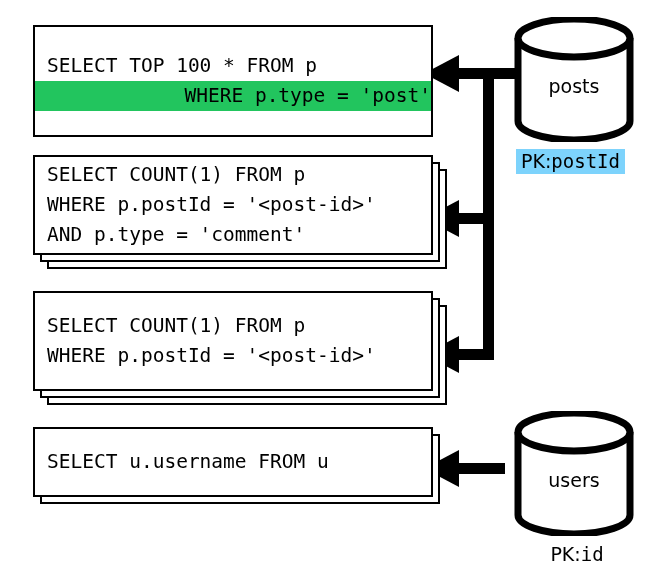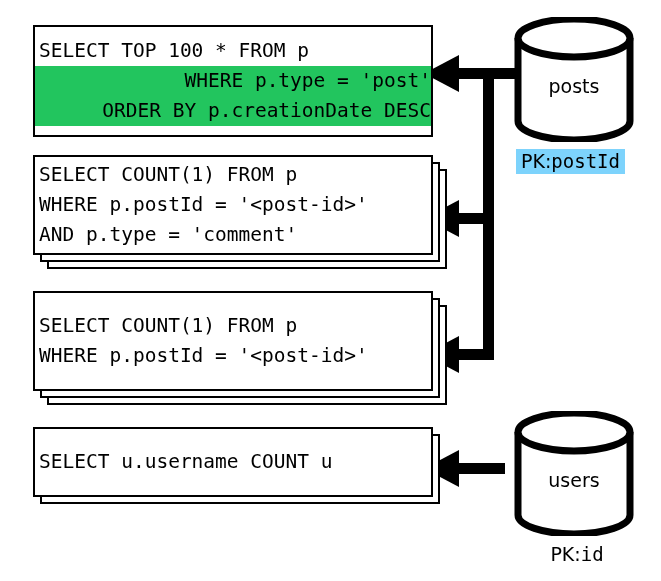--- a/index.html
+++ b/index.html
@@ -35,21 +35,21 @@
     display: flex;
     flex-direction: column;
     justify-content: center;
   }
   .qline {
     font-family: "DejaVu Sans Mono", monospace;
     font-size: 19.5px;
     line-height: 30px;
     color: #000000;
     white-space: pre;
-    padding-left: 4px;
+    padding-left: 12px;
     letter-spacing: 0px;
   }
   .qline.hl {
     background: #22c55e;
     text-align: right;
   }
 
   
   .cyl {
     position: absolute;
@@ -121,21 +121,20 @@
     <g fill="#000000">
       <rect x="452" y="463" width="53" height="11"></rect>
       <polygon points="424,468.5 459,450 459,487"></polygon>
     </g>
   </svg>
 
   <div class="stack" style="left:33px; top:25px; width:400px; height:112px;">
     <div class="card front" style="left:0; top:0; width:400px; height:112px;">
       <div class="qline">SELECT TOP 100 * FROM p</div>
       <div class="qline hl">WHERE p.type = 'post'</div>
-      <div class="qline hl">ORDER BY p.creationDate DESC</div>
     </div>
   </div>
 
   <div class="stack" style="left:33px; top:155px; width:414px; height:114px;">
     <div class="card shadow" style="left:14px; top:14px; width:400px; height:100px;"></div>
     <div class="card shadow" style="left:7px; top:7px; width:400px; height:100px;"></div>
     <div class="card front" style="left:0; top:0; width:400px; height:100px;">
       <div class="qline">SELECT COUNT(1) FROM p</div>
       <div class="qline">WHERE p.postId = '&lt;post-id&gt;'</div>
       <div class="qline">AND p.type = 'comment'</div>
@@ -147,21 +146,21 @@
     <div class="card shadow" style="left:7px; top:7px; width:400px; height:100px;"></div>
     <div class="card front" style="left:0; top:0; width:400px; height:100px;">
       <div class="qline">SELECT COUNT(1) FROM p</div>
       <div class="qline">WHERE p.postId = '&lt;post-id&gt;'</div>
     </div>
   </div>
 
   <div class="stack" style="left:33px; top:427px; width:408px; height:82px;">
     <div class="card shadow" style="left:7px; top:7px; width:400px; height:70px;"></div>
     <div class="card front" style="left:0; top:0; width:400px; height:70px;">
-      <div class="qline">SELECT u.username COUNT u</div>
+      <div class="qline">SELECT u.username FROM u</div>
     </div>
   </div>
 
   <div class="cyl" style="left:513px; top:17px; width:122px; height:145px;">
     <svg width="122" height="125" viewBox="0 0 122 125">
       <path d="M5,21 L5,104 A56,19 0 0 0 117,104 L117,21" fill="#ffffff" stroke="#000000" stroke-width="7"></path>
       <ellipse cx="61" cy="21" rx="56" ry="19" fill="#ffffff" stroke="#000000" stroke-width="7"></ellipse>
     </svg>
     <div class="cyl-label" style="top:58px;">posts</div>
   </div>

